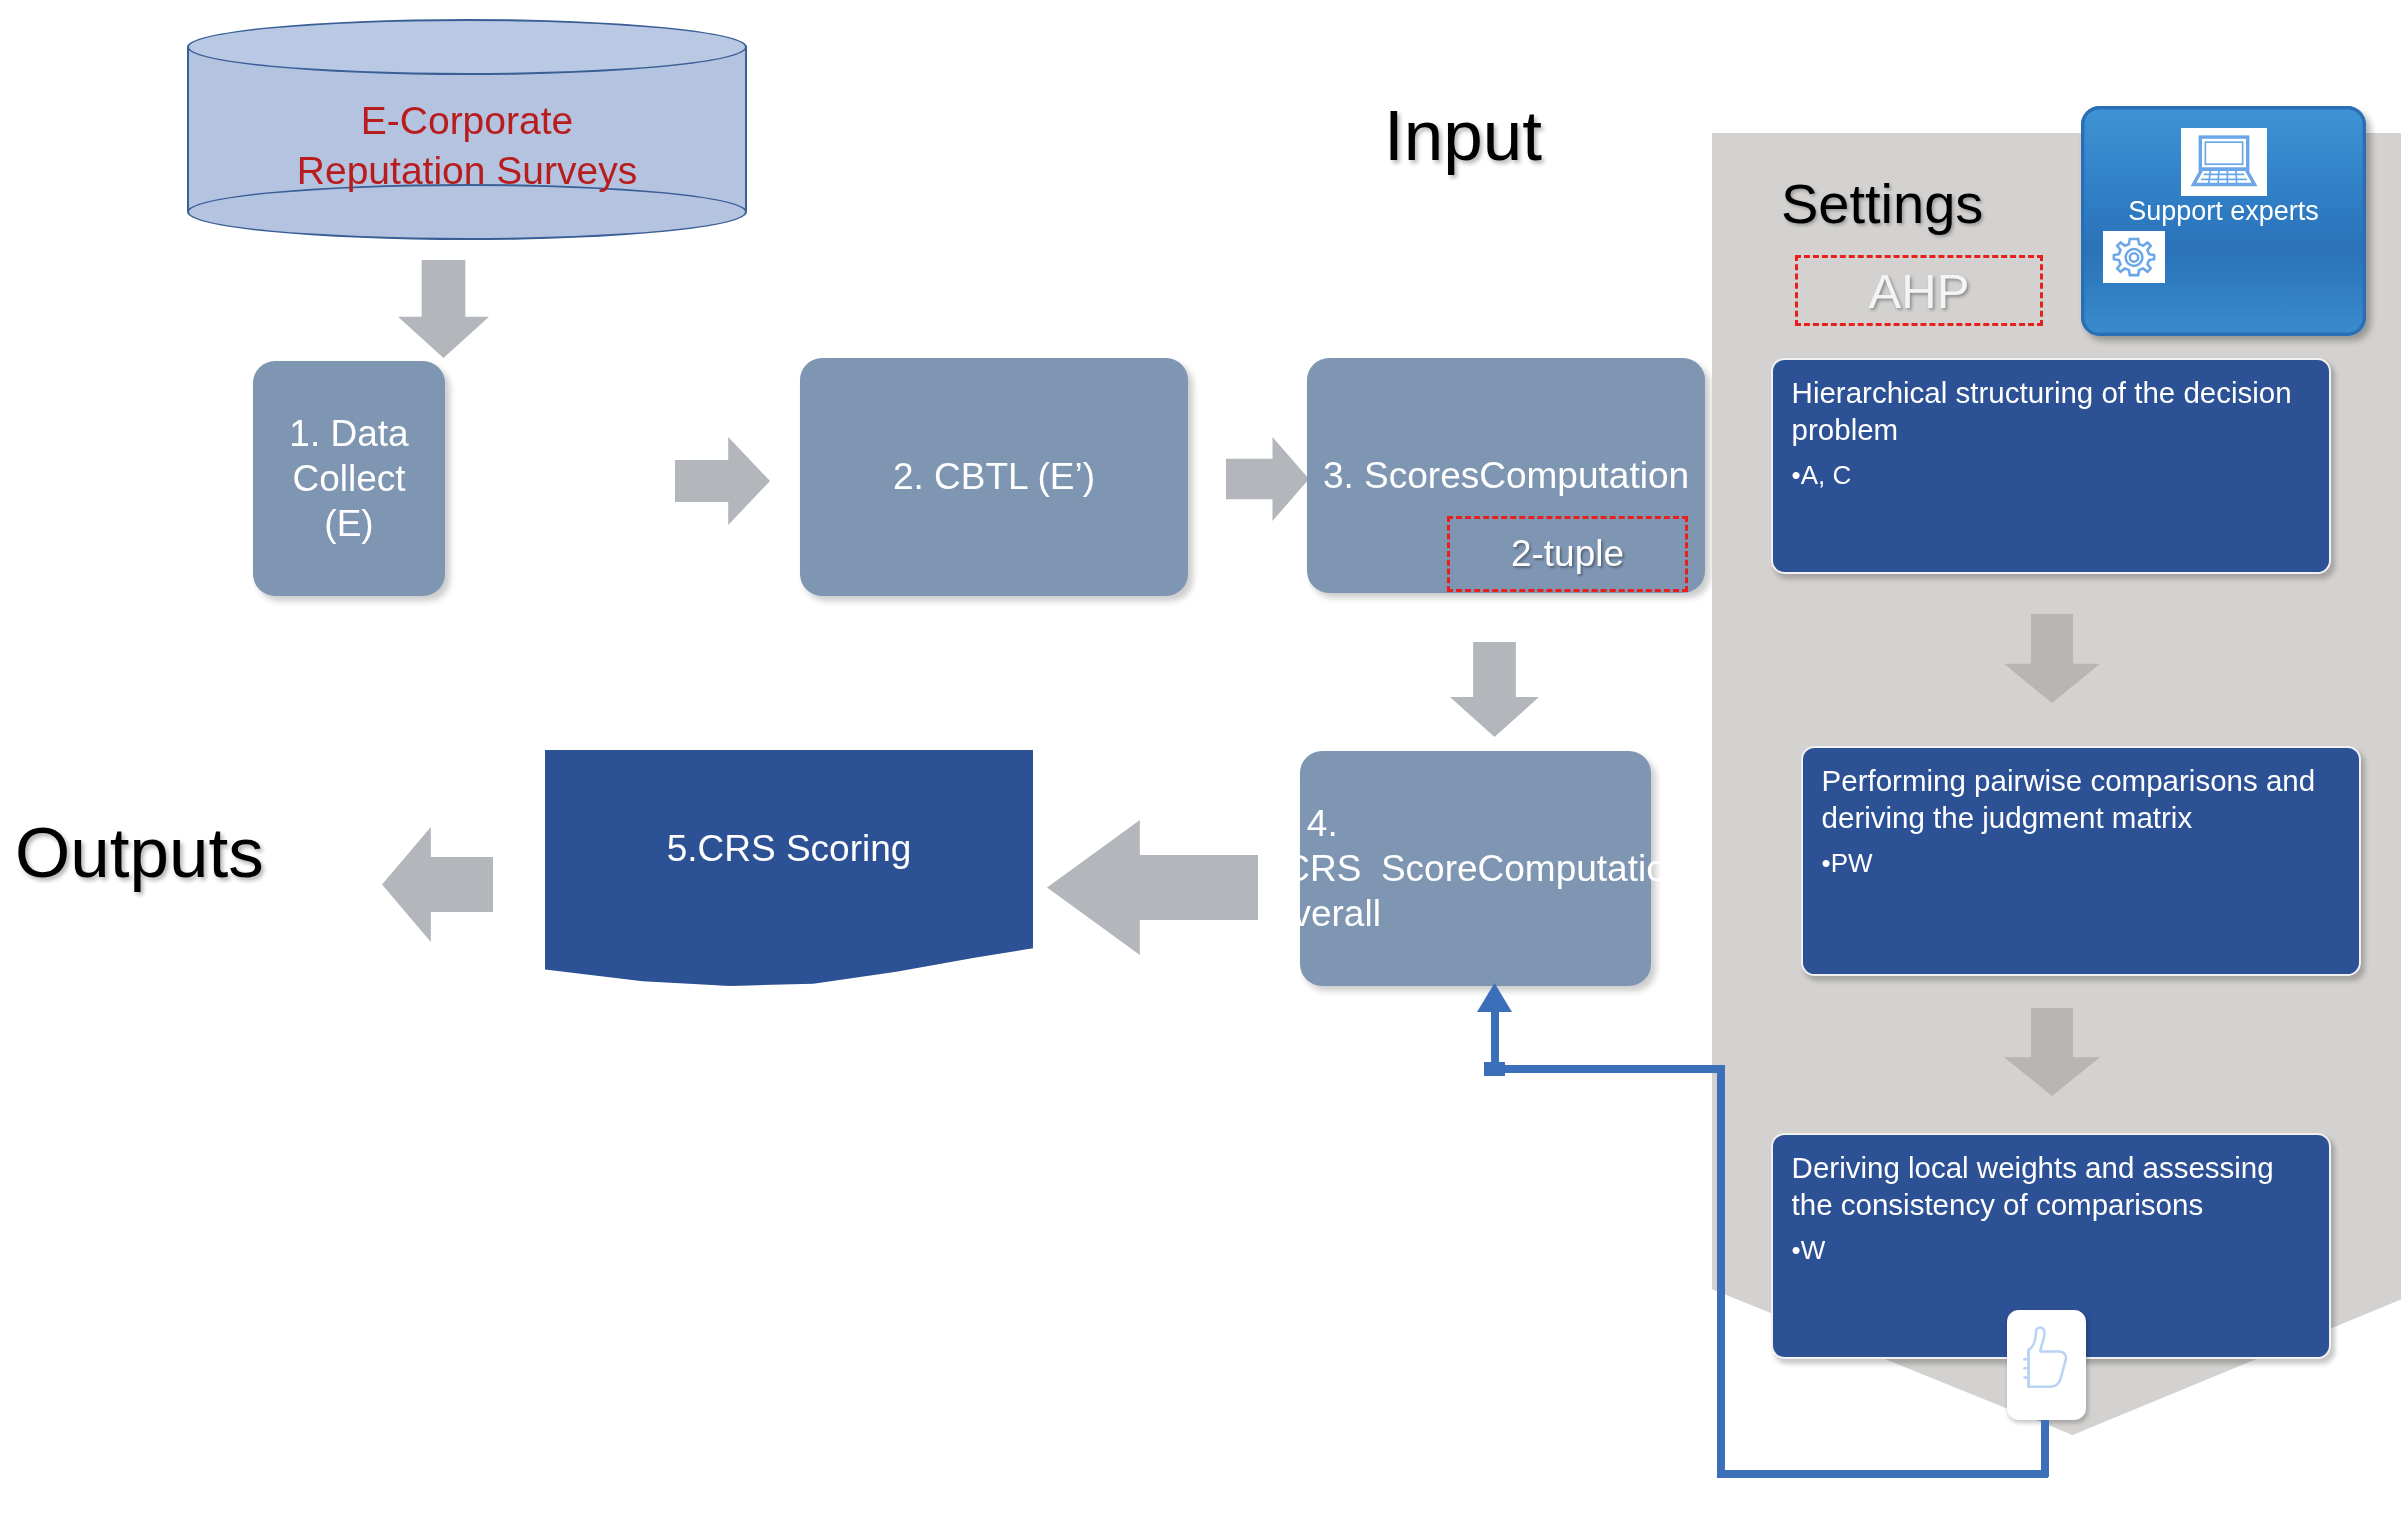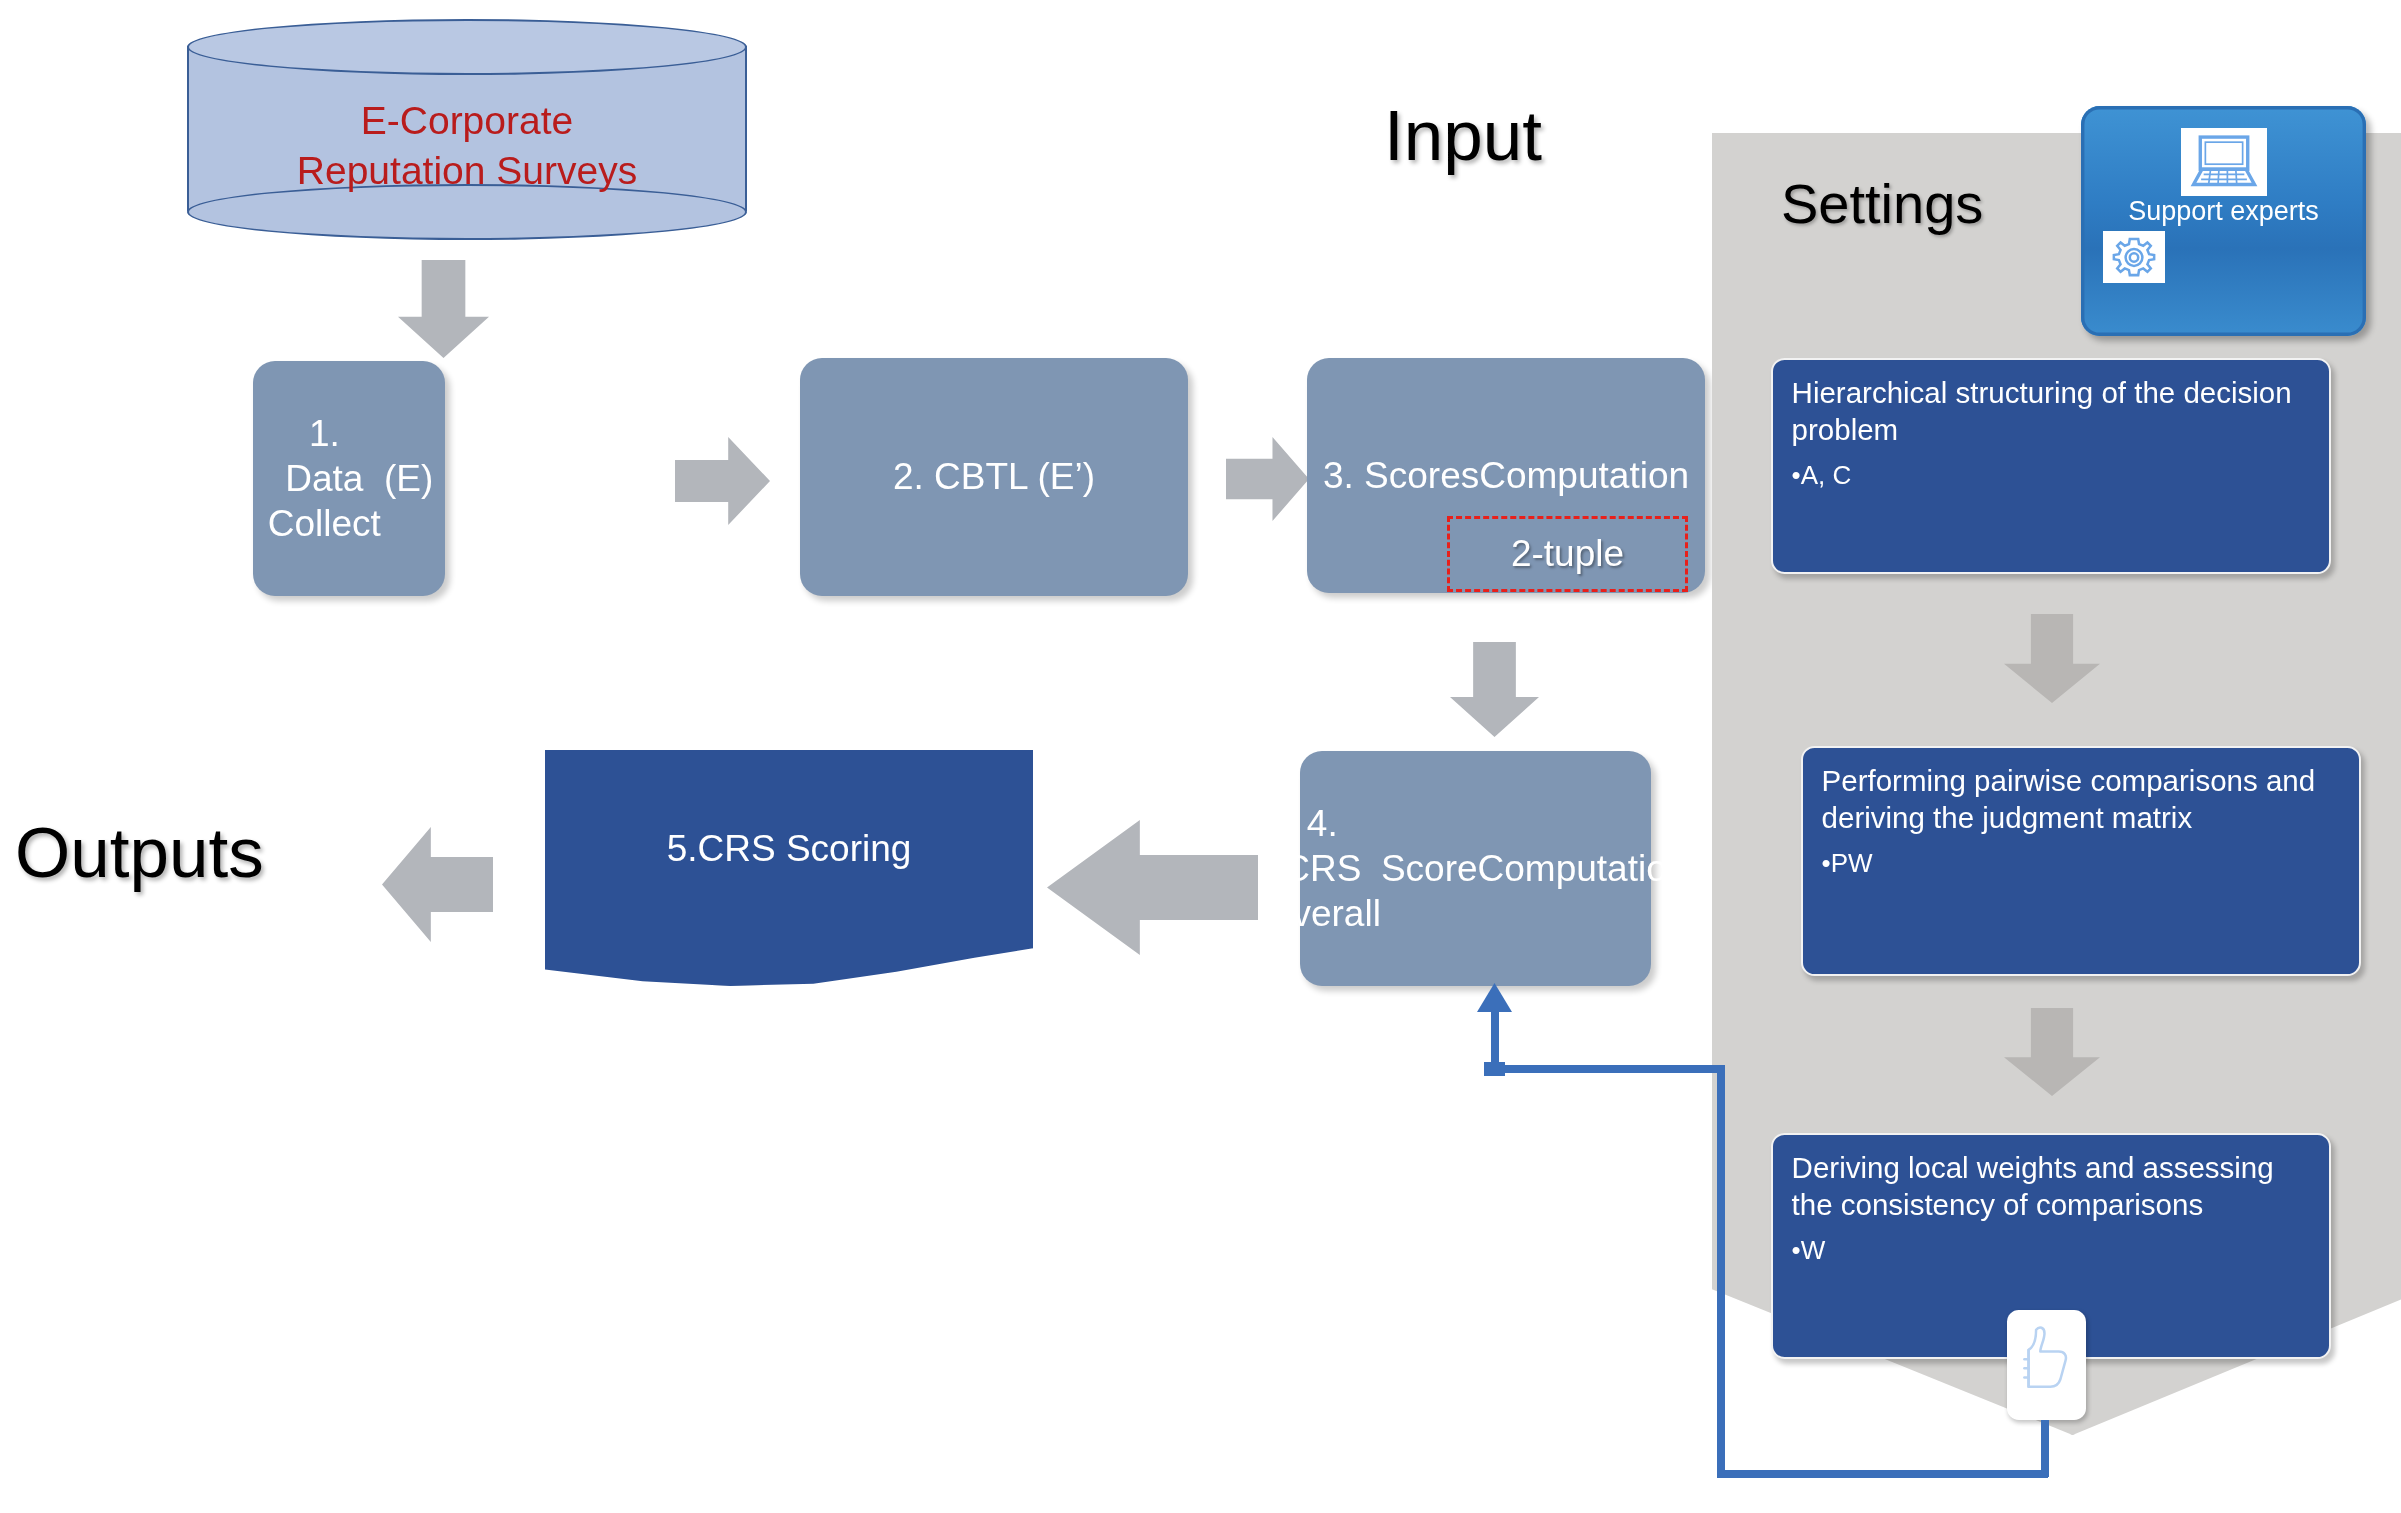--- a/index.html
+++ b/index.html
@@ -111,21 +111,21 @@
     <div class="cyl-bot"></div>
     <div class="cyl-top"></div>
     <div class="cyl-label">
       <span>E-Corporate</span>
       <span>Reputation Surveys</span>
     </div>
   </div>
 
   <div class="abs arrow-down" style="left:398px;top:260px;width:91px;height:98px;"></div>
 
-  <div class="abs pbox" style="left:253px;top:361px;width:192px;height:235px;flex-direction:row;">
+  <div class="abs pbox" style="left:253px;top:361px;width:192px;height:235px;flex-direction:column;">
     <span>1. Data Collect</span>
     <span>(E)</span>
   </div>
 
   <div class="abs arrow-right" style="left:675px;top:437px;width:95px;height:88px;"></div>
 
   <div class="abs pbox" style="left:800px;top:358px;width:388px;height:238px;">
     <span>2. CBTL (E’)</span>
   </div>
 
@@ -157,20 +157,23 @@
   <div class="abs arrow-left" style="left:382px;top:827px;width:111px;height:115px;"></div>
 
   <div class="abs headline" style="left:15px;top:817px;">Outputs</div>
 
   <div class="abs headline" style="left:1384px;top:100px;">Input</div>
 
   <div class="abs panel" style="left:1712px;top:133px;width:714px;height:1302px;"></div>
 
   <div class="abs headline" style="left:1781px;top:176px;font-size:56px;text-shadow:1.7px 1.7px 3.4px rgba(0,0,0,0.28);">Settings</div>
 
+  <div class="abs reddash ctr" style="left:1795px;top:255px;width:248px;height:71px;color:#f4f4f4;font-size:49px;text-shadow:1.7px 1.7px 3.4px rgba(0,0,0,0.35);">
+    <span>AHP</span>
+  </div>
 
   <div class="abs ahpcard" style="left:1771px;top:358px;width:560px;height:216px;">
     <div>Hierarchical structuring of the decision problem</div>
     <div class="bul">•A, C</div>
   </div>
 
   <div class="abs sebtn" style="left:2081px;top:106px;width:285px;height:230px;padding-top:22px;box-sizing:border-box;">
     <div class="iconplate" style="width:86px;height:68px;">
       <svg width="78" height="61" viewBox="0 0 92 72" aria-hidden="true">
         <rect x="18" y="6" width="56" height="38" fill="none" stroke="#6aa6e8" stroke-width="4"></rect>

